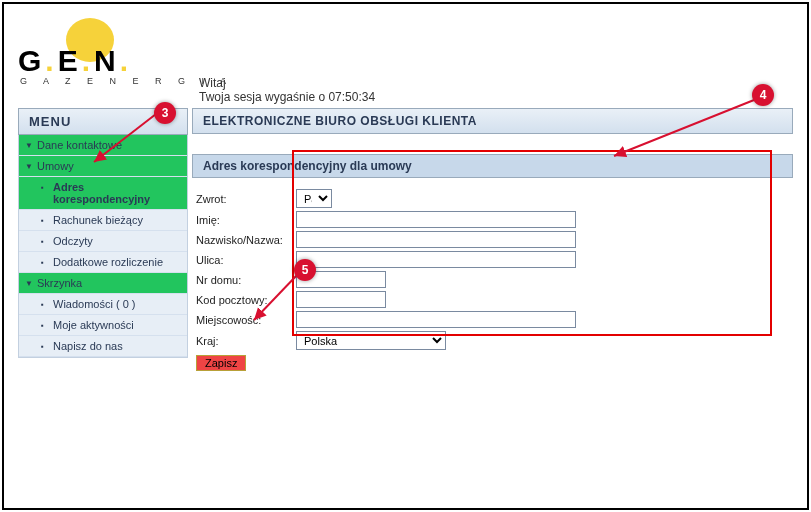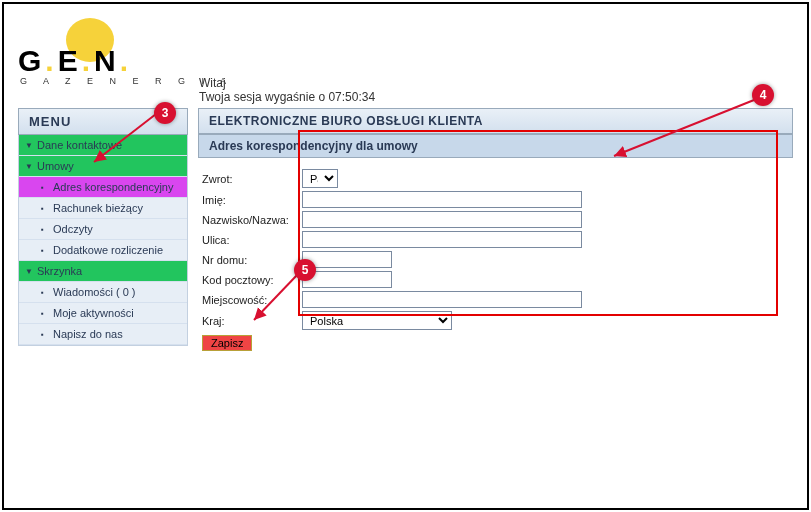--- a/index.html
+++ b/index.html
@@ -4,33 +4,33 @@
 <style>
   * { box-sizing: border-box; margin: 0; padding: 0; }
   body { font-family: Arial, sans-serif; font-size: 12px; background: #fff; }
   .frame { border: 2px solid #000; width: 807px; height: 508px; margin: 2px; position: relative; background: #fff; padding-left: 24px; }
   .logo-area { position: absolute; top: 18px; left: 14px; }
   .logo-sun { width: 48px; height: 44px; background: #f6d23a; border-radius: 50%; position: absolute; top: -4px; left: 48px; z-index: 0; }
   .logo-text { font-family: Arial, sans-serif; font-weight: bold; font-size: 30px; letter-spacing: 4px; color: #000; position: relative; z-index: 1; top: 22px; }
   .logo-text .dot { color: #f6d23a; }
   .logo-sub { font-size: 9px; letter-spacing: 7px; color: #333; position: relative; top: 20px; left: 2px; }
   .header-right { position: absolute; top: 72px; left: 195px; font-size: 12px; color: #333; }
-  .layout { position: absolute; top: 104px; left: 14px; right: 14px; bottom: 22px; display: flex; gap: 10px; }
+  .layout { position: absolute; top: 104px; left: 14px; right: 14px; bottom: 22px; display: flex; gap: 4px; }
   .sidebar { width: 170px; }
   .menu-title { background: linear-gradient(#e9f0f7, #d3e0ee); border: 1px solid #9ab; padding: 5px 10px; font-weight: bold; color: #2a3a55; font-size: 13px; letter-spacing: 1px; }
   .menu-list { list-style: none; background: #e7eef6; border: 1px solid #c3d0e0; border-top: none; }
   .menu-list li { padding: 4px 8px 4px 18px; border-bottom: 1px solid #d5e0ee; font-size: 11px; color: #2a3a55; cursor: pointer; position: relative; }
   .menu-list li.group { background: #22c55e; font-weight: normal; padding-left: 18px; }
   .menu-list li.group::before { content: "▼"; font-size: 8px; position: absolute; left: 6px; top: 6px; color: #2a3a55; }
   .menu-list li.item::before { content: "▪"; font-size: 8px; position: absolute; left: 22px; top: 6px; color: #2a3a55; }
   .menu-list li.item { padding-left: 34px; }
-  .menu-list li.selected { background: #d946ef; }
+  .menu-list li.selected { background: #22c55e; font-weight: bold; }
   .main { flex: 1; }
   .main-title { background: linear-gradient(#e9f0f7, #d3e0ee); border: 1px solid #9ab; padding: 5px 10px; font-weight: bold; color: #2a3a55; font-size: 12px; letter-spacing: 0.5px; }
-  .section-title { background: #c7d8ea; border: 1px solid #9ab; padding: 4px 10px; font-weight: bold; color: #2a3a55; font-size: 12px; }
+  .section-title { background: #c7d8ea; border: 1px solid #9ab; padding: 4px 10px; font-weight: bold; color: #2a3a55; font-size: 12px; margin-top: 20px; }
   .form-area { position: relative; padding: 8px 4px; }
   .redbox { position: absolute; border: 2px solid #e30000; top: -28px; left: 100px; width: 480px; height: 186px; pointer-events: none; }
   .form-row { display: flex; align-items: center; margin: 3px 0; }
   .form-label { width: 100px; font-size: 11px; color: #222; }
   .form-input { border: 1px solid #7a8aa0; height: 17px; font-size: 11px; padding: 0 3px; }
   .w60 { width: 36px; }
   .w280 { width: 280px; }
   .w90 { width: 90px; }
   .w150 { width: 150px; }
   select.form-input { height: 19px; background: #fff; }

